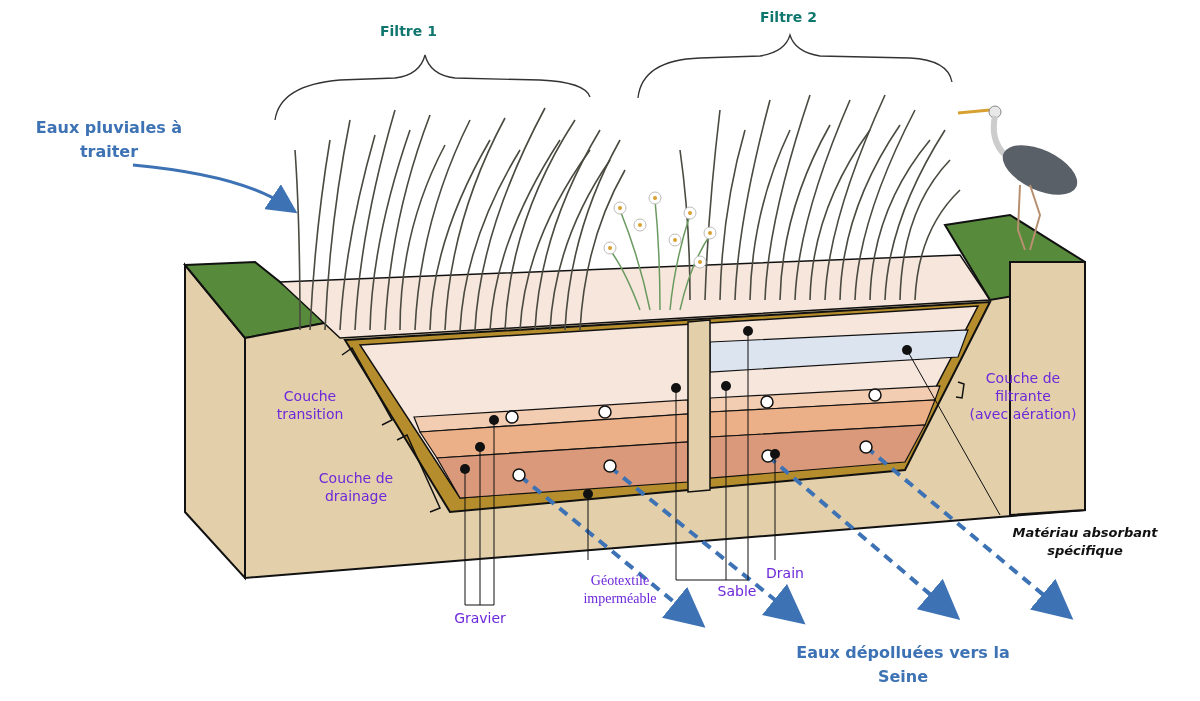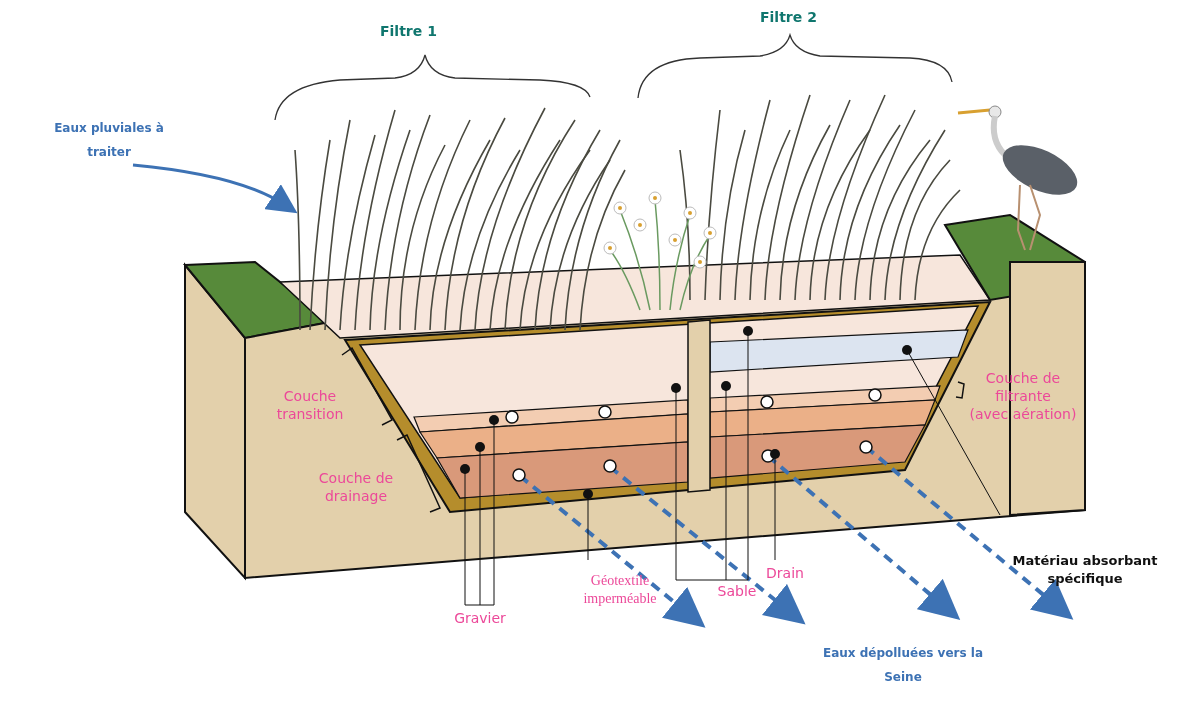--- a/index.html
+++ b/index.html
@@ -1,20 +1,20 @@
 <!DOCTYPE html>
 <html><head>
 <meta charset="utf-8">
 <style>
   html, body { margin: 0; padding: 0; background: #ffffff; }
   body { width: 1200px; height: 701px; position: relative; overflow: hidden; font-family: "DejaVu Sans", sans-serif; }
   svg { position: absolute; left: 0; top: 0; }
-  .lbl { position: absolute; color: #ec4899; font-size: 14px; line-height: 18px; text-align: center; white-space: nowrap; font-family: "DejaVu Sans", sans-serif; }
+  .lbl { position: absolute; color: #6d28d9; font-size: 14px; line-height: 18px; text-align: center; white-space: nowrap; font-family: "DejaVu Sans", sans-serif; }
   .lbl-bold { color: #111; font-weight: bold; font-size: 13px; }
-  .lbl-blue { color: #3d72b4; font-weight: bold; font-size: 12px; line-height: 24px; }
+  .lbl-blue { color: #3d72b4; font-weight: bold; font-size: 16px; line-height: 24px; }
   .lbl-head { color: #0f766e; font-weight: bold; font-size: 14px; }
 </style>
 </head>
 <body>
 
 <svg width="1200" height="701" viewBox="0 0 1200 701">
   <defs>
     <marker id="arrowBlue" markerWidth="10" markerHeight="10" refX="5" refY="5" orient="auto">
       <path d="M0,0 L10,5 L0,10 z" fill="#3d72b4"></path>
     </marker>
@@ -211,21 +211,21 @@
 <div class="lbl" style="left:448px; top:609px; width:64px;">Gravier</div>
 
 <div class="lbl" style="left:564px; top:572px; width:112px;font-family:Liberation Serif, serif;">
   <div>Géotextile</div>
   <div>imperméable</div>
 </div>
 
 <div class="lbl" style="left:712px; top:582px; width:50px;text-align:center;">Sable</div>
 <div class="lbl" style="left:760px; top:564px; width:50px;">Drain</div>
 
-<div class="lbl lbl-bold" style="left:1010px; top:552px; width:150px;">
+<div class="lbl lbl-bold" style="left:1010px; top:524px; width:150px;font-style:italic;">
   <div>Matériau absorbant</div>
   <div>spécifique</div>
 </div>
 
 <div class="lbl lbl-blue" style="left:768px; top:641px; width:270px;">
   <div>Eaux dépolluées vers la</div>
   <div>Seine</div>
 </div>
 
 </body></html>

